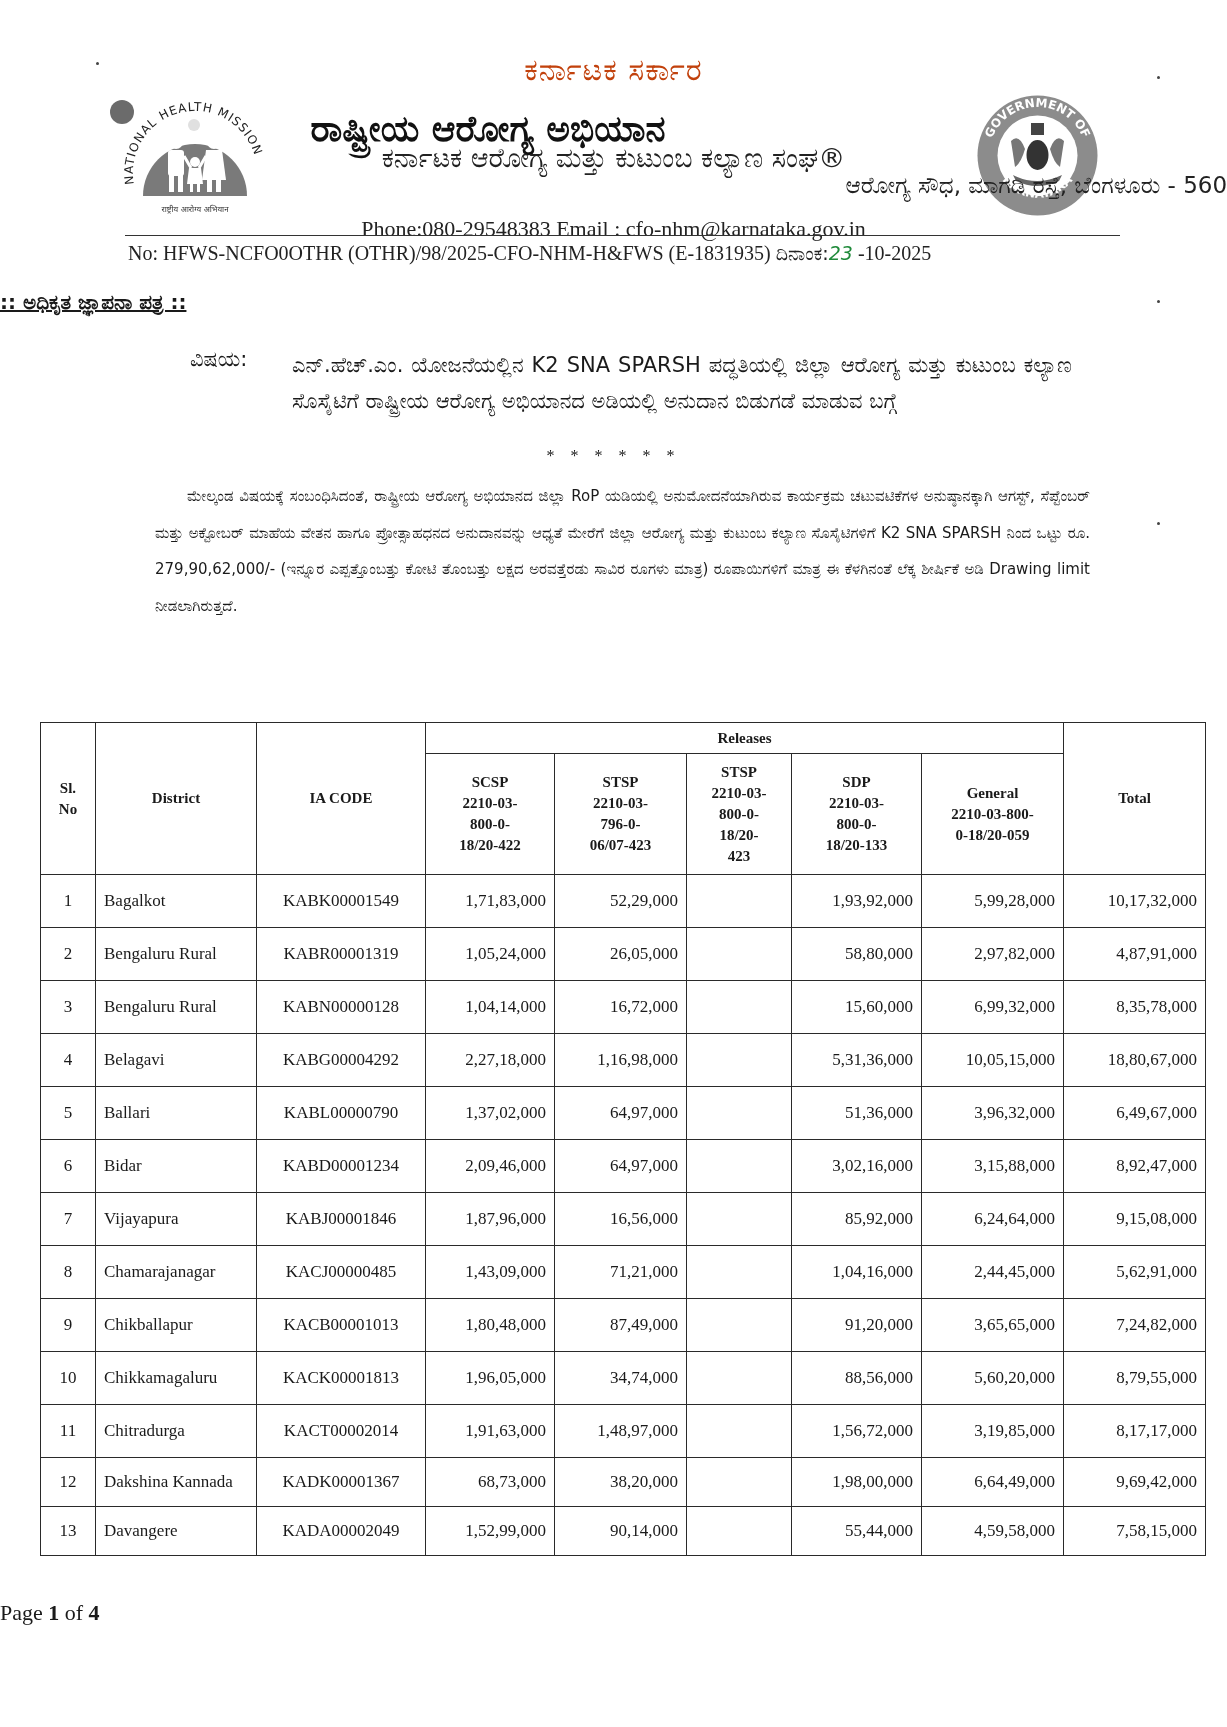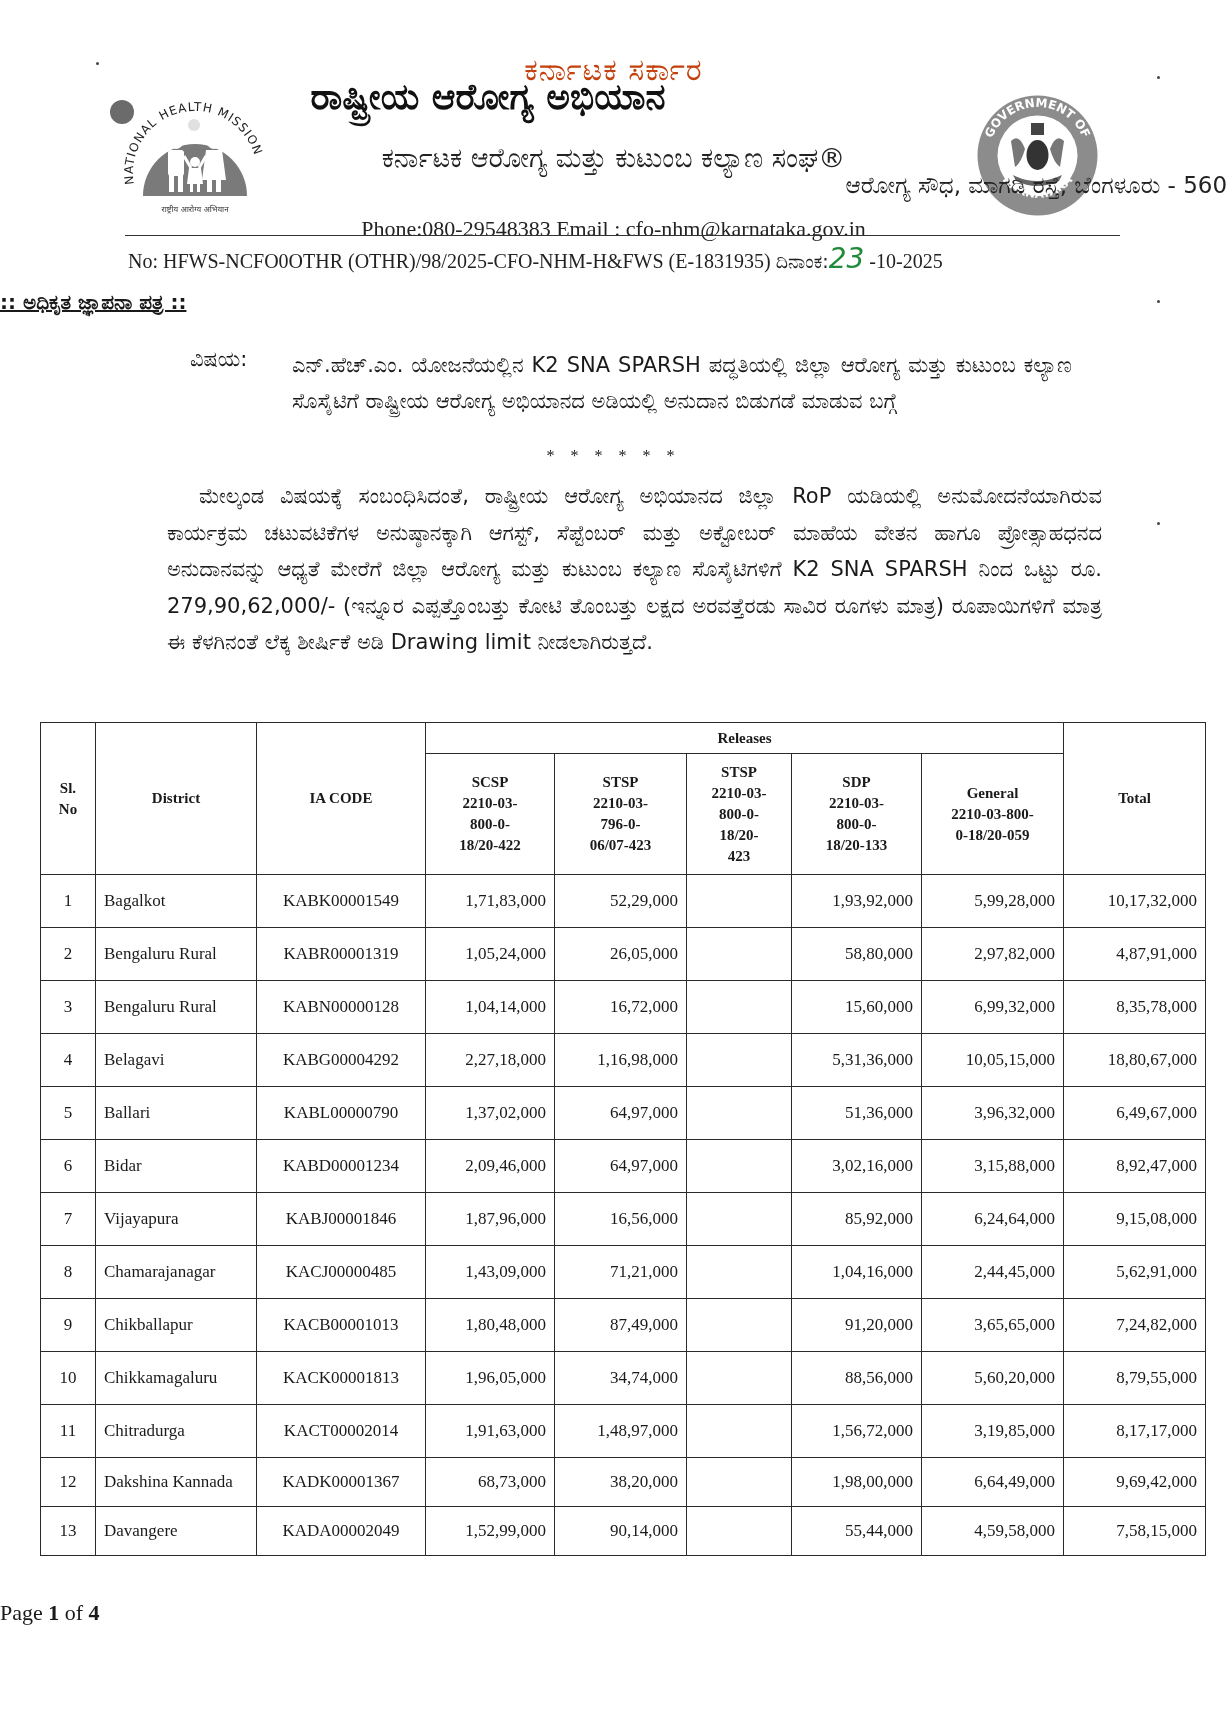--- a/index.html
+++ b/index.html
@@ -5,42 +5,42 @@
   html, body { margin: 0; padding: 0; }
   body {
     width: 1227px; height: 1727px; background: #ffffff; position: relative; overflow: hidden;
     font-family: "Liberation Serif", "DejaVu Serif", serif; color: #1a1a1a;
   }
   .abs { position: absolute; }
 
   
   .kn { font-family: "DejaVu Sans", sans-serif; }
   #hdr-line1 { left: 0; width: 1227px; top: 52px; text-align: center; font-size: 30px; letter-spacing: 1px; color: #c2410c; }
-  #hdr-line2 { left: 0; width: 976px; top: 76px; text-align: center; font-size: 36px; font-weight: bold; color: #111; }
+  #hdr-line2 { left: 0; width: 976px; top: 108px; text-align: center; font-size: 36px; font-weight: bold; color: #111; }
   #hdr-line3 { left: 0; width: 1227px; top: 142px; text-align: center; font-size: 27px; color: #222; }
   #hdr-line4 { left: 0; width: 1227px; top: 172px; text-align: right; font-size: 23px; color: #222; padding-left: 44px; }
   #hdr-contact { left: 0; width: 1227px; top: 216px; text-align: center; font-size: 22px; color: #222; }
   #hdr-rule { left: 125px; width: 995px; top: 235px; height: 0; border-top: 1.5px solid #333; }
   #ref-line { left: 128px; width: 1000px; top: 242px; font-size: 20px; color: #222; white-space: nowrap; }
-  #ref-line .date-hand { color: #1f8a3a; font-style: italic; font-size: 28px; font-family: "DejaVu Sans", sans-serif; }
+  #ref-line .date-hand { color: #1f8a3a; font-style: italic; font-size: 19px; font-family: "DejaVu Sans", sans-serif; }
 
   
   #nhm-logo { left: 108px; top: 88px; width: 170px; height: 130px; }
   #gok-logo { left: 975px; top: 93px; width: 125px; height: 125px; }
 
   
   #memo-title { left: 0; width: 1022px; top: 290px; text-align: left; font-size: 20px; font-weight: bold; text-decoration: underline; }
 
   
   #subject-label { left: 190px; top: 347px; font-size: 21px; }
   #subject-text { left: 292px; top: 347px; width: 780px; font-size: 21px; line-height: 36px; text-align: justify; }
   #stars { left: 0; width: 1227px; top: 447px; text-align: center; font-size: 16px; letter-spacing: 6px; }
 
   
-  #body-para { left: 167px; top: 478px; width: 935px; font-size: 21px; line-height: 36.5px; text-align: justify; text-indent: 32px; }
+  #body-para { left: 155px; top: 478px; width: 935px; font-size: 15px; line-height: 36.5px; text-align: justify; text-indent: 32px; }
 
   
   #alloc-table {
     left: 40px; top: 722px; width: 1165px; border-collapse: collapse; table-layout: fixed;
     font-family: "Liberation Serif", "DejaVu Serif", serif; font-size: 17px;
   }
   #alloc-table th, #alloc-table td { border: 1.4px solid #2a2a2a; padding: 0 8px; }
   #alloc-table th { font-weight: bold; text-align: center; line-height: 21px; font-size: 15px; }
   #alloc-table td { height: 52px; }
   #alloc-table tr.r-short td { height: 48px; }

